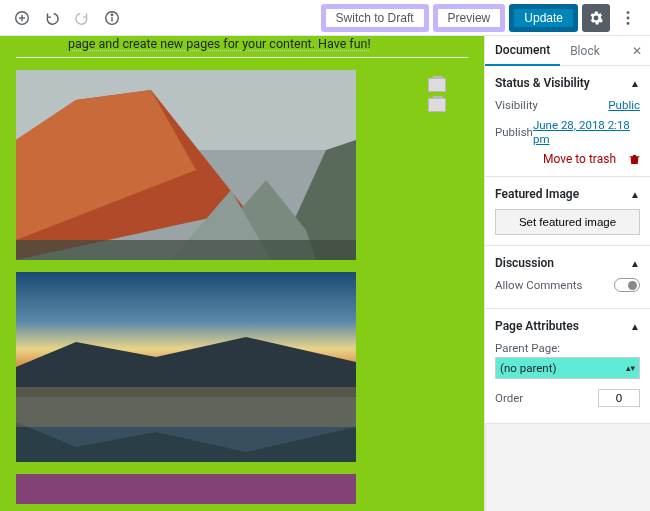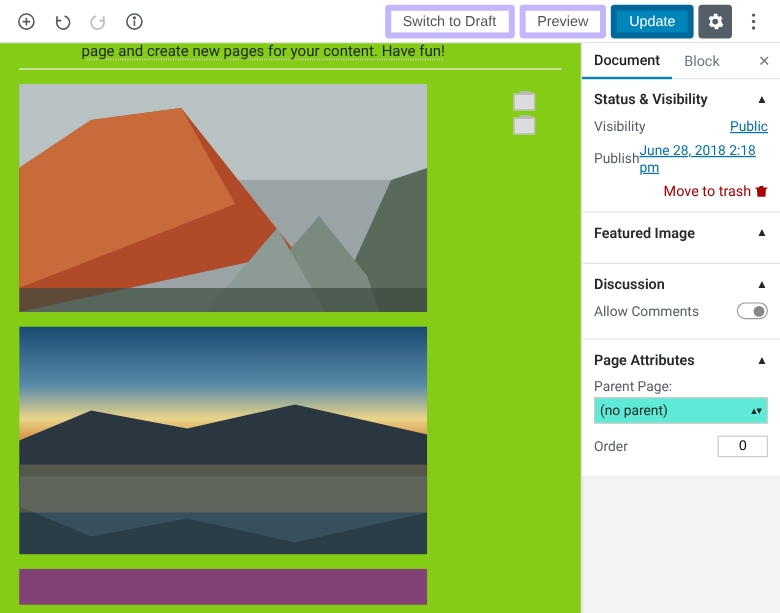--- a/index.html
+++ b/index.html
@@ -23,21 +23,21 @@
   .sidebar { width: 166px; flex: none; background: #fff; border-left: 1px solid #e2e4e7; overflow-y: hidden; font-size: 12px; }
   .tabs { display: flex; border-bottom: 1px solid #e2e4e7; align-items: center; height: 30px; }
   .tab { padding: 0 10px; font-size: 12px; color: #6c7781; height: 30px; display: flex; align-items: center; cursor: pointer; }
   .tab.active { color: #191e23; border-bottom: 2px solid #0085ba; font-weight: 500; }
   .tabs .close { margin-left: auto; padding: 0 8px; color: #6c7781; cursor:pointer; }
   .panel { border-bottom: 1px solid #e2e4e7; padding: 10px; }
   .panel-h { display: flex; justify-content: space-between; align-items: center; font-weight: 600; font-size: 12px; margin-bottom: 8px; }
   .panel-h .arrow { font-size: 10px; }
   .row { display: flex; justify-content: space-between; align-items: center; font-size: 11.5px; color: #555d66; margin: 6px 0; }
   .link { color: #0073aa; text-decoration: underline; font-size: 11.5px; }
-  .trash { color: #a00; display:flex; align-items:center; gap:3px; justify-content:flex-end; margin-top:4px; }
+  .trash { color: #a00; display:flex; align-items:center; gap:13px; justify-content:flex-end; margin-top:4px; }
   .feat-btn { display:block; width: 100%; border: 1px solid #ccc; background: #f3f3f3; padding: 6px 0; text-align: center; font-size: 11.5px; cursor:pointer; }
   .toggle { width: 26px; height: 14px; border-radius: 7px; border:1px solid #999; background: #fff; position: relative; display:inline-block; }
   .toggle::after { content:""; position:absolute; right:2px; top:1.5px; width:9px; height:9px; border-radius:50%; background:#888; }
   .select-box { width:100%; border:1px solid #ccc; padding:3px 4px; font-size:11.5px; display:flex; justify-content:space-between; align-items:center; background:#5eead4; margin-top:2px; }
   .num-input { width: 42px; border:1px solid #ccc; padding:2px 4px; font-size:11.5px; text-align:center; }
   .sidebar-pad { height: 200px; background: #f3f3f3; border-left: 1px solid #e2e4e7; }
 </style>
 </head>
 <body>
 
@@ -160,20 +160,21 @@
             <path d="M3 5h14l-1 13H4L3 5zm4-3h6v2H7V2zM1 4h18v2H1V4z"></path>
           </svg>
         </div>
     </div>
 
     <div class="panel">
       <div class="panel-h">
           <span>Featured Image</span>
           <span class="arrow">▲</span>
         </div>
+      <button class="feat-btn">Set featured image</button>
     </div>
 
     <div class="panel">
       <div class="panel-h">
           <span>Discussion</span>
           <span class="arrow">▲</span>
         </div>
       <div class="row">
           <span>Allow Comments</span>
           <span class="toggle"></span>

